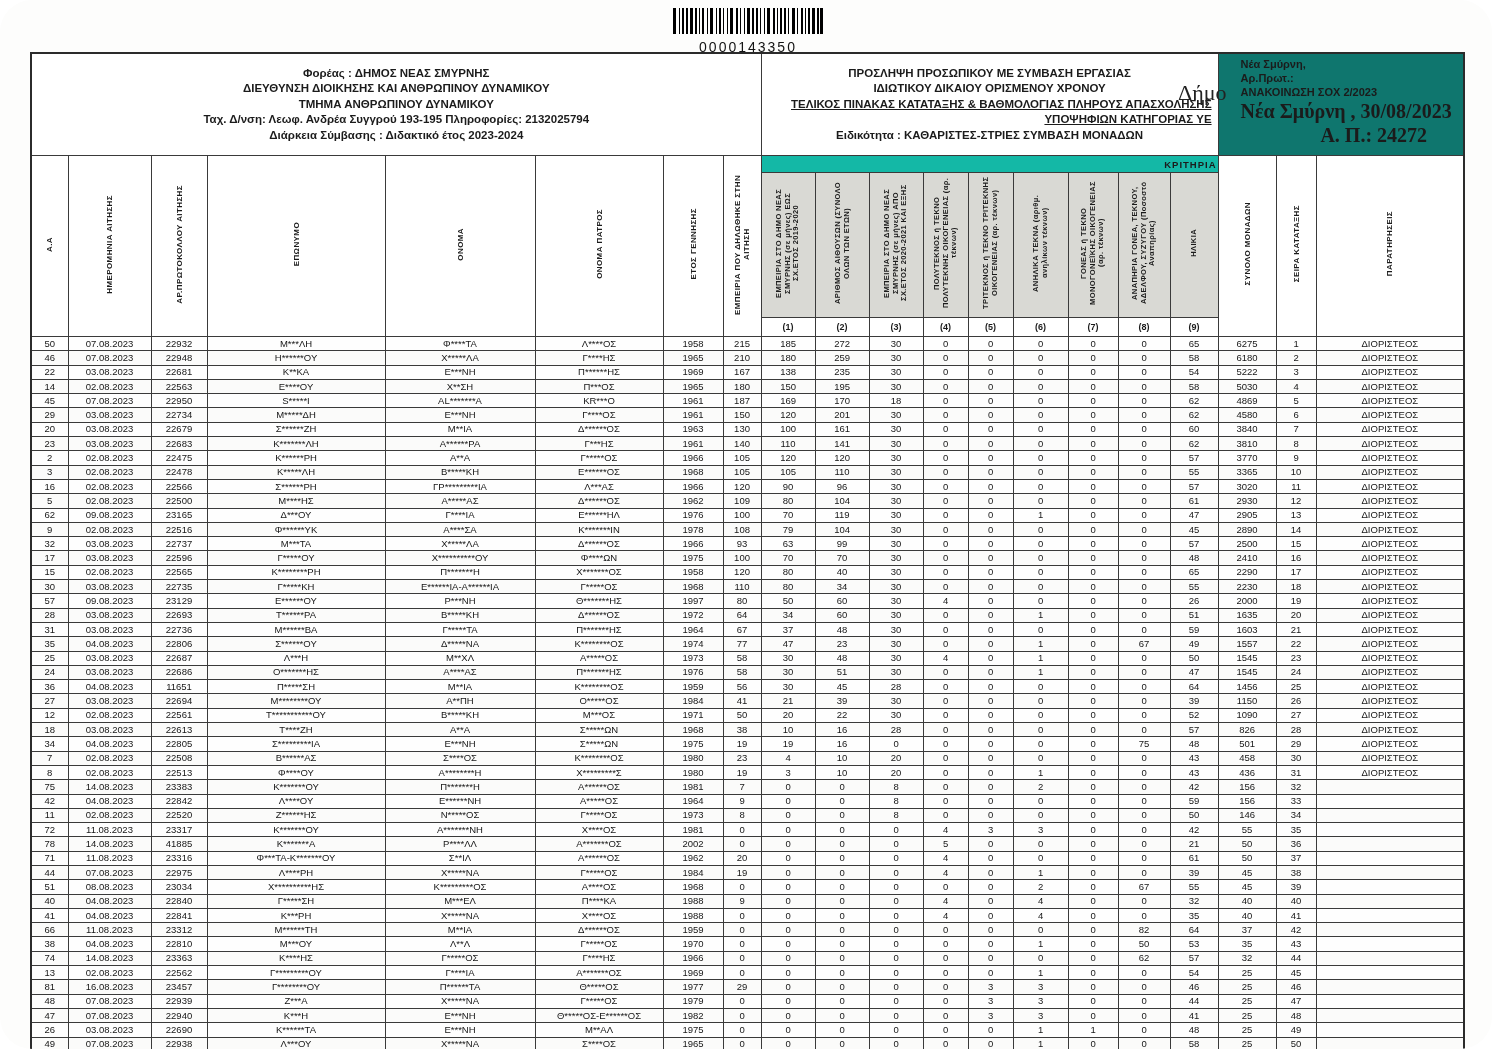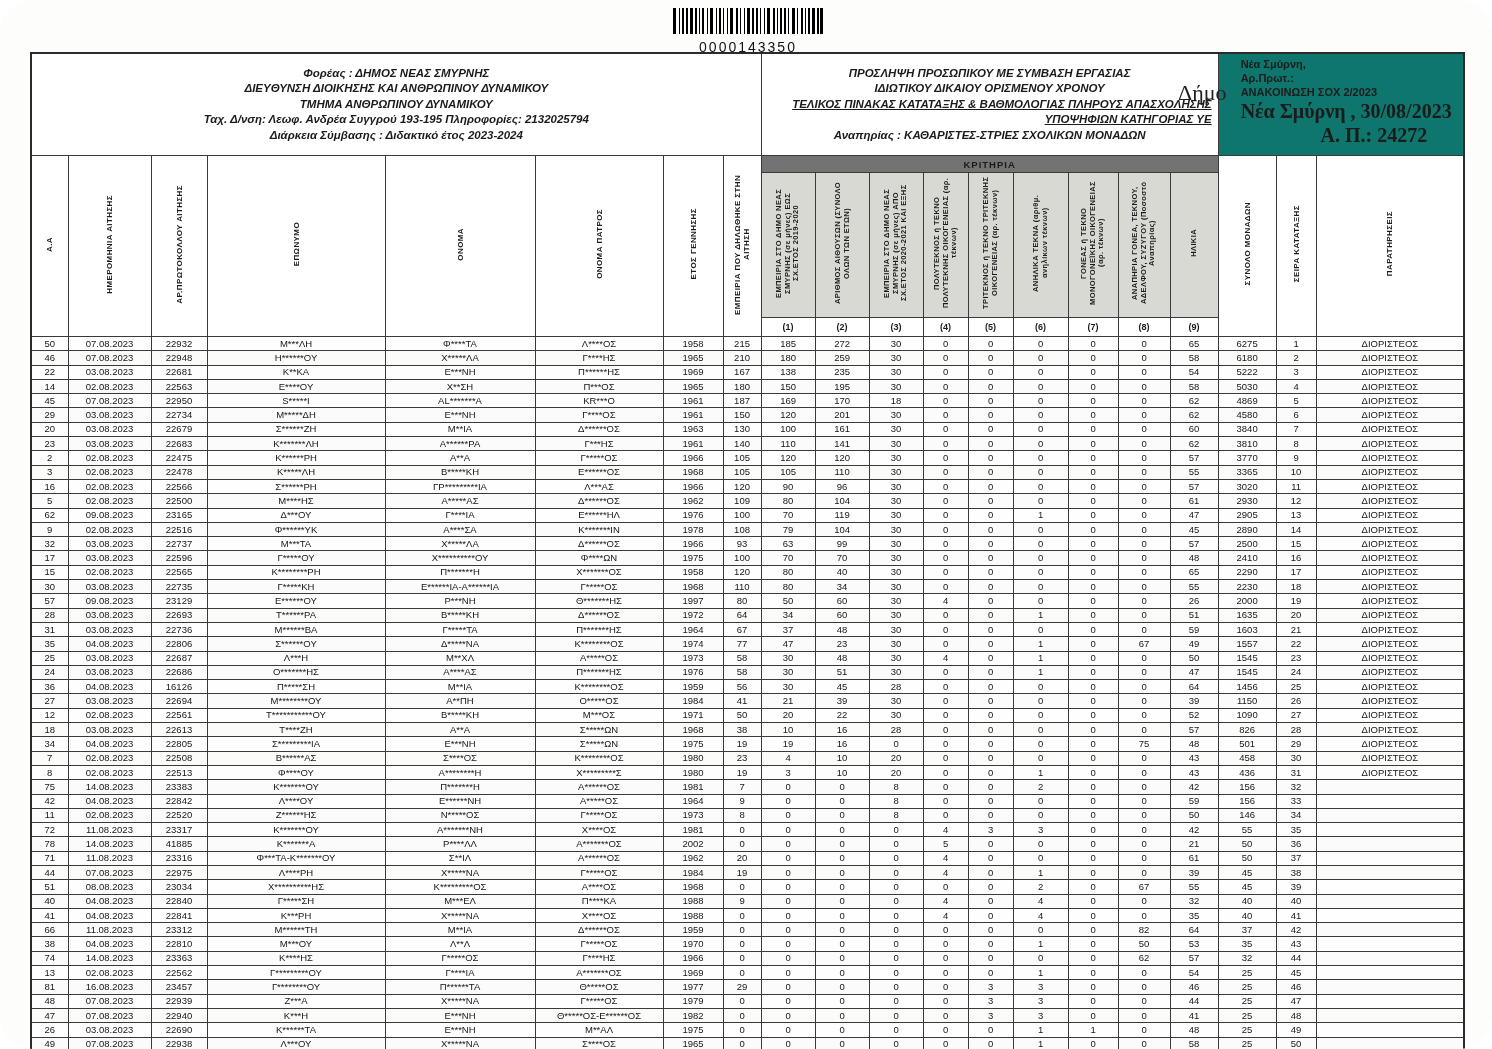--- a/index.html
+++ b/index.html
@@ -8,37 +8,37 @@
   
   .barcode-wrap{position:absolute;left:668px;top:8px;width:160px;text-align:center;}
   .barcode-num{font-size:14px;letter-spacing:2px;color:#141414;margin-top:1px;}
   
   .tbl{position:absolute;left:30px;top:52px;border-collapse:collapse;table-layout:fixed;
        width:1433px;background:#fff;}
   .tbl th,.tbl td{border:1px solid #3a3a3a;overflow:hidden;}
   .tbl{border:2px solid #2b2b2b;}
   
   .band{vertical-align:middle;padding:4px 6px;background:#fff;}
-  .band .ln{text-align:center;font-weight:bold;font-size:11.5px;line-height:15.5px;font-style:italic;}
+  .band .ln{text-align:center;font-weight:bold;font-size:11.5px;line-height:15.5px;}
   .band .ln.u{text-decoration:underline;text-align:right;}
   .stampcell{vertical-align:top;padding:3px 22px;background:#0f766e;}
   .stamp-small{font-weight:bold;font-size:11px;line-height:14px;text-align:left;}
   .stamp-serif{font-family:"Liberation Serif",serif;font-size:20px;line-height:24px;text-align:right;white-space:nowrap;}
   .stamp-serif.right{padding-right:14px;}
   .overlay-word{position:absolute;left:1178px;top:80px;font-family:"Liberation Serif",serif;
                 font-size:22px;color:#222;}
   
   .vert{writing-mode:vertical-rl;transform:rotate(180deg);margin:0 auto;
         font-size:8px;font-weight:bold;letter-spacing:.4px;line-height:9px;
         max-height:165px;display:inline-block;}
   th.rot{height:175px;text-align:center;vertical-align:middle;background:#fff;padding:2px 0;}
   th.crit{background:#d9d9d4;text-align:center;vertical-align:middle;padding:2px 0;}
   th.crit .vert{font-size:7.5px;font-weight:bold;max-height:136px;line-height:8.5px;}
-  th.crit-banner{background:#737373;font-size:9.5px;font-weight:bold;height:14px;
-                 text-align:center;letter-spacing:1px;}
+  th.crit-banner{background:#14b8a6;font-size:9.5px;font-weight:bold;height:14px;
+                 text-align:right;letter-spacing:1px;}
   th.num{height:16px;font-size:9px;font-weight:bold;text-align:center;background:#fff;}
   
   .tbl tbody td{height:13.3px;font-size:9.5px;line-height:10px;text-align:center;
                 padding:0 2px;color:#161616;white-space:nowrap;}
   .tbl tbody tr:nth-child(odd) td{background:#fefefe;}
   .tbl tbody tr:nth-child(even) td{background:#fbfbfa;}
 </style>
 </head>
 <body>
 
@@ -119,21 +119,21 @@
           <div class="ln">ΔΙΕΥΘΥΝΣΗ ΔΙΟΙΚΗΣΗΣ ΚΑΙ ΑΝΘΡΩΠΙΝΟΥ ΔΥΝΑΜΙΚΟΥ</div>
           <div class="ln">ΤΜΗΜΑ ΑΝΘΡΩΠΙΝΟΥ ΔΥΝΑΜΙΚΟΥ</div>
           <div class="ln">Ταχ. Δ/νση: Λεωφ. Ανδρέα Συγγρού 193-195 Πληροφορίες: 2132025794</div>
           <div class="ln">Διάρκεια Σύμβασης : Διδακτικό έτος 2023-2024</div>
         </th>
         <th class="band" colspan="9">
           <div class="ln">ΠΡΟΣΛΗΨΗ ΠΡΟΣΩΠΙΚΟΥ ΜΕ ΣΥΜΒΑΣΗ ΕΡΓΑΣΙΑΣ</div>
           <div class="ln">ΙΔΙΩΤΙΚΟΥ ΔΙΚΑΙΟΥ ΟΡΙΣΜΕΝΟΥ ΧΡΟΝΟΥ</div>
           <div class="ln u">ΤΕΛΙΚΟΣ ΠΙΝΑΚΑΣ ΚΑΤΑΤΑΞΗΣ &amp; ΒΑΘΜΟΛΟΓΙΑΣ ΠΛΗΡΟΥΣ ΑΠΑΣΧΟΛΗΣΗΣ</div>
           <div class="ln u">ΥΠΟΨΗΦΙΩΝ ΚΑΤΗΓΟΡΙΑΣ ΥΕ</div>
-          <div class="ln">Αναπηρίας :  ΚΑΘΑΡΙΣΤΕΣ-ΣΤΡΙΕΣ ΣΧΟΛΙΚΩΝ ΜΟΝΑΔΩΝ</div>
+          <div class="ln">Ειδικότητα :  ΚΑΘΑΡΙΣΤΕΣ-ΣΤΡΙΕΣ ΣΥΜΒΑΣΗ ΜΟΝΑΔΩΝ</div>
         </th>
         <th class="stampcell" colspan="3">
           <div class="stamp-small">Νέα Σμύρνη,</div>
           <div class="stamp-small">Αρ.Πρωτ.:</div>
           <div class="stamp-small">ΑΝΑΚΟΙΝΩΣΗ ΣΟΧ 2/2023</div>
           <div class="stamp-serif">Νέα  Σμύρνη , 30/08/2023</div>
           <div class="stamp-serif right">Α. Π.: 24272</div>
         </th>
       </tr>
       <tr>
@@ -698,21 +698,21 @@
           <td>0</td>
           <td>0</td>
           <td>47</td>
           <td>1545</td>
           <td>24</td>
           <td>ΔΙΟΡΙΣΤΕΟΣ</td>
         </tr>
         <tr>
           <td>36</td>
           <td>04.08.2023</td>
-          <td>16126</td>
+          <td>11651</td>
           <td>Π*****ΣΗ</td>
           <td>Μ**ΙΑ</td>
           <td>Κ********ΟΣ</td>
           <td>1959</td>
           <td>56</td>
           <td>30</td>
           <td>45</td>
           <td>28</td>
           <td>0</td>
           <td>0</td>

